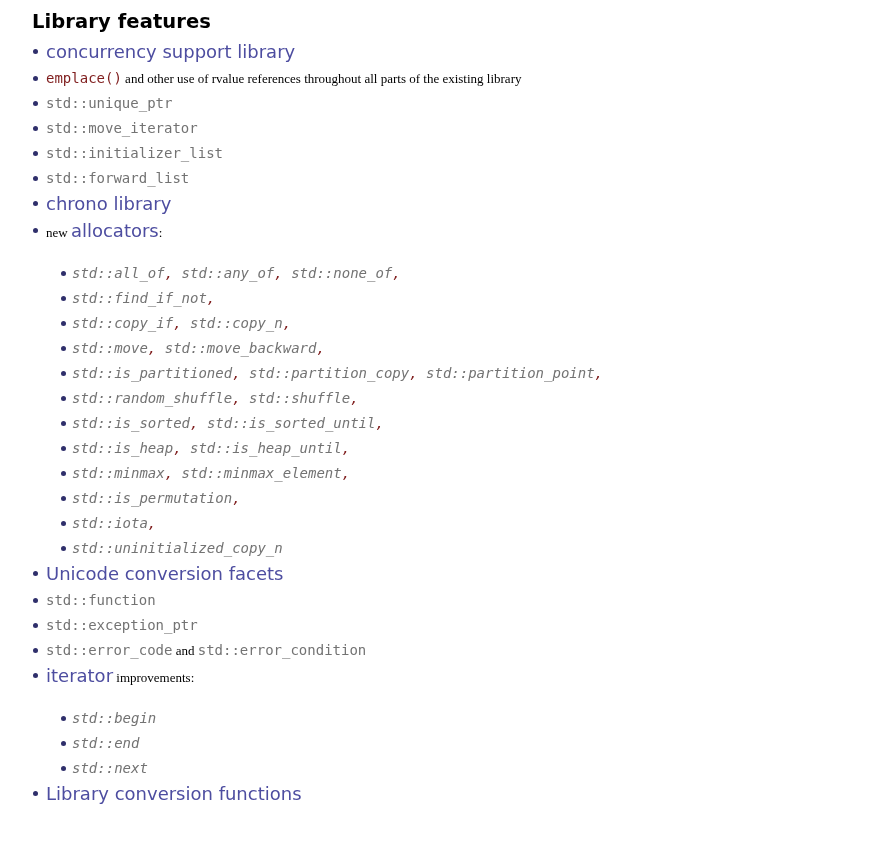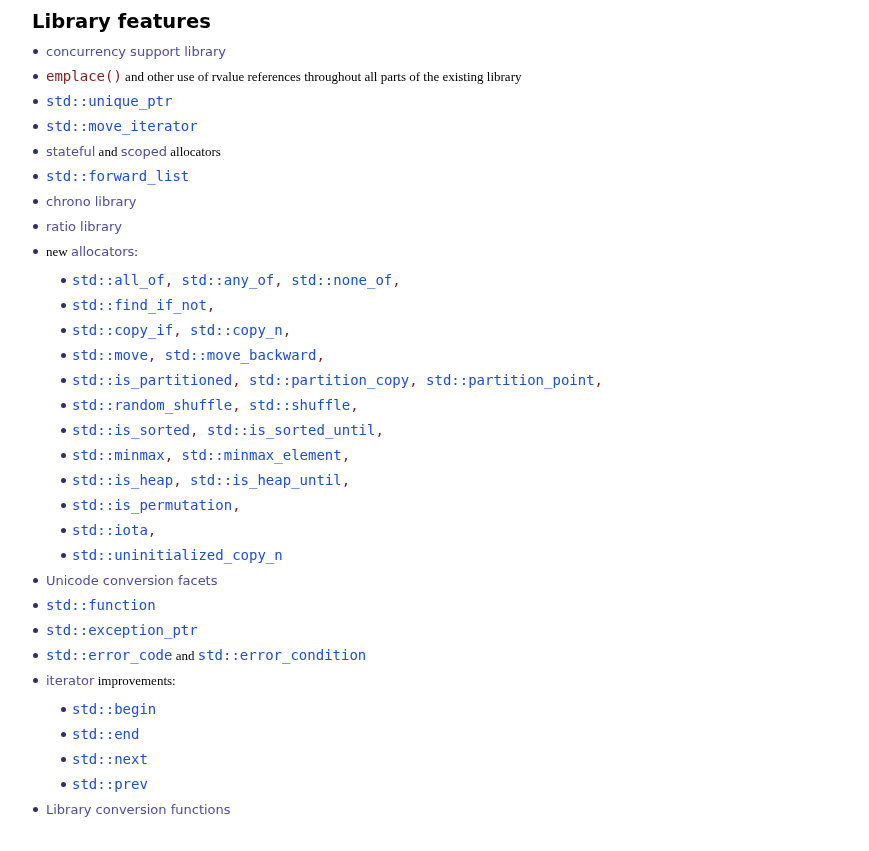--- a/index.html
+++ b/index.html
@@ -30,22 +30,23 @@
   ul {
     list-style: none;
     margin: 0;
     padding: 0;
   }
   ul.level1 {
     margin-left: 20px;
   }
   ul.level2 {
     margin-left: 26px;
-    margin-top: 4px;
+    margin-top: 16px;
     margin-bottom: 0;
+    font-style: italic;
   }
   li.item {
     position: relative;
     padding-left: 14px;
     line-height: 25px;
     min-height: 25px;
     font-size: 15px;
     color: #000000;
     white-space: nowrap;
   }
@@ -61,80 +62,78 @@
   ul.level2 li.item > .bullet {
     left: 3px;
   }
   .txt {
     font-family: Liberation Serif, serif;
     font-size: 13px;
     color: #000000;
   }
   .lnk {
     font-family: "DejaVu Sans", sans-serif;
-    font-size: 13px;
+    font-size: 18px;
     color: #4d4da0;
     text-decoration: none;
     cursor: pointer;
     margin-top: 8px;
   }
   .code {
     font-family: "DejaVu Sans Mono", monospace;
     font-size: 14px;
     color: #7f1d1d;
     text-align: right;
   }
   .codelnk {
     font-family: "DejaVu Sans Mono", monospace;
     font-size: 14px;
-    color: #1d4ed8;
+    color: #737373;
     text-decoration: none;
     cursor: pointer;
   }
   .sub-wrap { padding: 0; margin: 0; }
 </style>
 </head>
 <body>
 
 <div class="page">
   <h1 class="page-title">Library features</h1>
   <ul class="level1" id="root-list">
       <li class="item"><span class="bullet"></span><span class="lnk">concurrency support library</span></li>
       <li class="item"><span class="bullet"></span><span class="code">emplace()</span><span class="txt"> and other use of rvalue references throughout all parts of the existing library</span></li>
       <li class="item"><span class="bullet"></span><span class="codelnk">std::unique_ptr</span></li>
       <li class="item"><span class="bullet"></span><span class="codelnk">std::move_iterator</span></li>
-      <li class="item"><span class="bullet"></span><span class="lnk">stateful</span><span class="txt"> and </span><span class="lnk">scoped</span><span class="txt"> allocators</span></li>
+      <li class="item"><span class="bullet"></span><span class="codelnk">std::initializer_list</span></li>
       <li class="item"><span class="bullet"></span><span class="codelnk">std::forward_list</span></li>
       <li class="item"><span class="bullet"></span><span class="lnk">chrono library</span></li>
-      <li class="item"><span class="bullet"></span><span class="lnk">ratio library</span></li>
       <li class="item"><span class="bullet"></span><span class="txt">new </span><span class="lnk">allocators</span><span class="txt">:</span></li>
       <li class="sub-wrap">
         <ul class="level2">
           <li class="item"><span class="bullet"></span><span class="codelnk">std::all_of</span><span class="code">, </span><span class="codelnk">std::any_of</span><span class="code">, </span><span class="codelnk">std::none_of</span><span class="code">,</span></li>
           <li class="item"><span class="bullet"></span><span class="codelnk">std::find_if_not</span><span class="code">,</span></li>
           <li class="item"><span class="bullet"></span><span class="codelnk">std::copy_if</span><span class="code">, </span><span class="codelnk">std::copy_n</span><span class="code">,</span></li>
           <li class="item"><span class="bullet"></span><span class="codelnk">std::move</span><span class="code">, </span><span class="codelnk">std::move_backward</span><span class="code">,</span></li>
           <li class="item"><span class="bullet"></span><span class="codelnk">std::is_partitioned</span><span class="code">, </span><span class="codelnk">std::partition_copy</span><span class="code">, </span><span class="codelnk">std::partition_point</span><span class="code">,</span></li>
           <li class="item"><span class="bullet"></span><span class="codelnk">std::random_shuffle</span><span class="code">, </span><span class="codelnk">std::shuffle</span><span class="code">,</span></li>
           <li class="item"><span class="bullet"></span><span class="codelnk">std::is_sorted</span><span class="code">, </span><span class="codelnk">std::is_sorted_until</span><span class="code">,</span></li>
+          <li class="item"><span class="bullet"></span><span class="codelnk">std::is_heap</span><span class="code">, </span><span class="codelnk">std::is_heap_until</span><span class="code">,</span></li>
           <li class="item"><span class="bullet"></span><span class="codelnk">std::minmax</span><span class="code">, </span><span class="codelnk">std::minmax_element</span><span class="code">,</span></li>
-          <li class="item"><span class="bullet"></span><span class="codelnk">std::is_heap</span><span class="code">, </span><span class="codelnk">std::is_heap_until</span><span class="code">,</span></li>
           <li class="item"><span class="bullet"></span><span class="codelnk">std::is_permutation</span><span class="code">,</span></li>
           <li class="item"><span class="bullet"></span><span class="codelnk">std::iota</span><span class="code">,</span></li>
           <li class="item"><span class="bullet"></span><span class="codelnk">std::uninitialized_copy_n</span></li>
         </ul>
       </li>
       <li class="item"><span class="bullet"></span><span class="lnk">Unicode conversion facets</span></li>
       <li class="item"><span class="bullet"></span><span class="codelnk">std::function</span></li>
       <li class="item"><span class="bullet"></span><span class="codelnk">std::exception_ptr</span></li>
       <li class="item"><span class="bullet"></span><span class="codelnk">std::error_code</span><span class="txt"> and </span><span class="codelnk">std::error_condition</span></li>
       <li class="item"><span class="bullet"></span><span class="lnk">iterator</span><span class="txt"> improvements:</span></li>
       <li class="sub-wrap">
         <ul class="level2">
           <li class="item"><span class="bullet"></span><span class="codelnk">std::begin</span></li>
           <li class="item"><span class="bullet"></span><span class="codelnk">std::end</span></li>
           <li class="item"><span class="bullet"></span><span class="codelnk">std::next</span></li>
-          <li class="item"><span class="bullet"></span><span class="codelnk">std::prev</span></li>
         </ul>
       </li>
       <li class="item"><span class="bullet"></span><span class="lnk">Library conversion functions</span></li>
     </ul>
 </div>
 
 </body></html>

